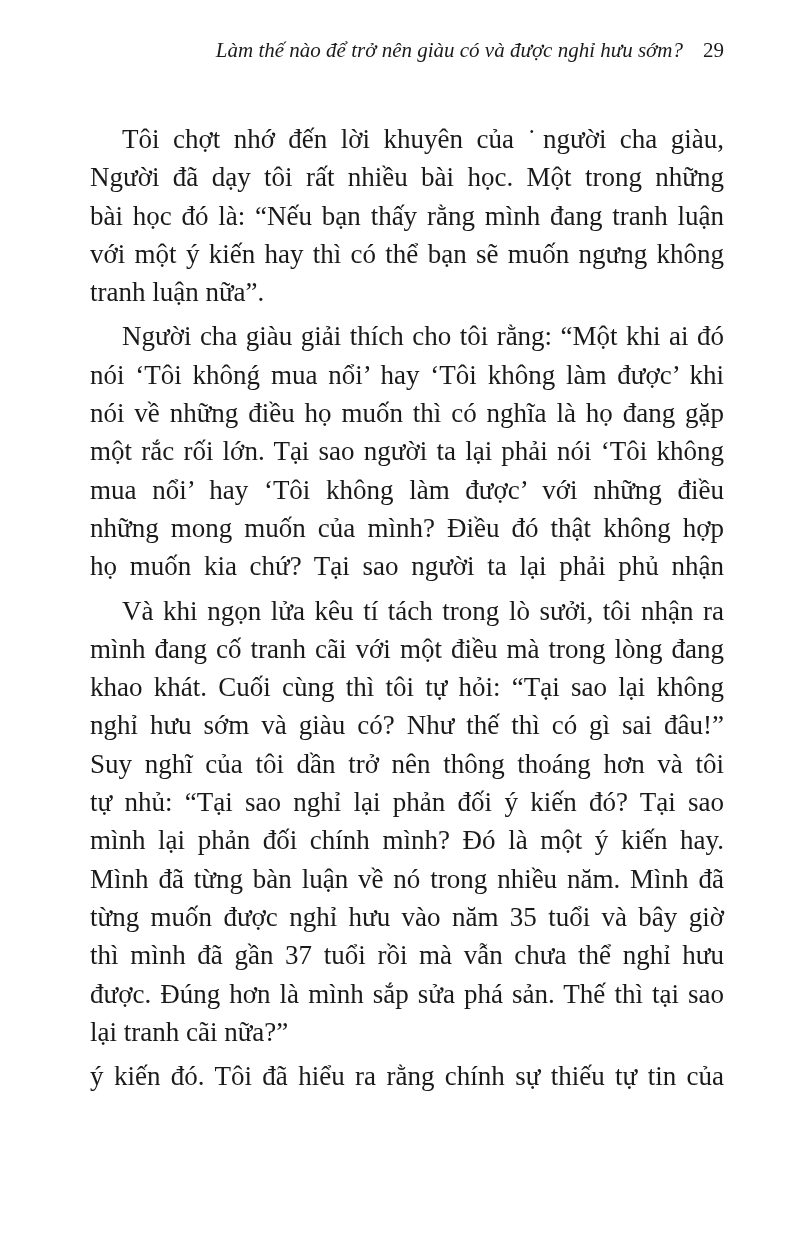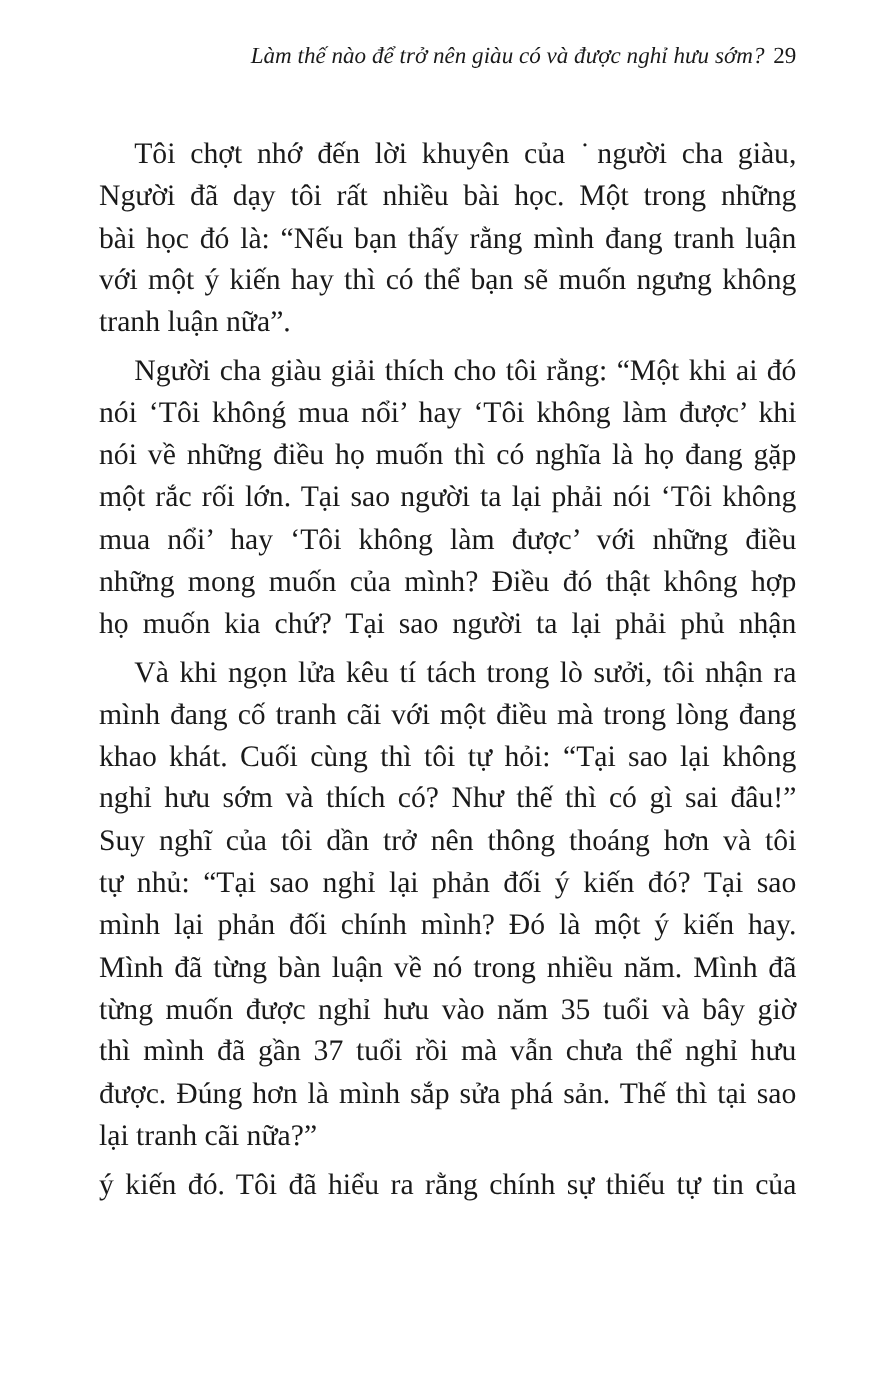--- a/index.html
+++ b/index.html
@@ -23,21 +23,21 @@
       text-align: right;
       font-size: 21px;
       line-height: 28px;
       white-space: nowrap;
     }
     .running-header .title {
       font-style: italic;
     }
     .running-header .page-no {
       font-style: normal;
-      margin-left: 8px;
+      margin-left: 20px;
     }
     .body-text {
       position: absolute;
       top: 120px;
       left: 90px;
       width: 634px;
       font-size: 27px;
       line-height: 38.3px;
     }
     .para {
@@ -81,21 +81,21 @@
     <span class="line">một rắc rối lớn. Tại sao người ta lại phải nói ‘Tôi không</span>
     <span class="line">mua nổi’ hay ‘Tôi không làm được’ với những điều</span>
     <span class="line">những mong muốn của mình? Điều đó thật không hợp</span>
     <span class="line">họ muốn kia chứ? Tại sao người ta lại phải phủ nhận</span>
   </p>
 
   <p class="para">
     <span class="line first">Và khi ngọn lửa kêu tí tách trong lò sưởi, tôi nhận ra</span>
     <span class="line">mình đang cố tranh cãi với một điều mà trong lòng đang</span>
     <span class="line">khao khát. Cuối cùng thì tôi tự hỏi: “Tại sao lại không</span>
-    <span class="line">nghỉ hưu sớm và thích có? Như thế thì có gì sai đâu!”</span>
+    <span class="line">nghỉ hưu sớm và giàu có? Như thế thì có gì sai đâu!”</span>
     <span class="line">Suy nghĩ của tôi dần trở nên thông thoáng hơn và tôi</span>
     <span class="line">tự nhủ: “Tại sao nghỉ lại phản đối ý kiến đó? Tại sao</span>
     <span class="line">mình lại phản đối chính mình? Đó là một ý kiến hay.</span>
     <span class="line">Mình đã từng bàn luận về nó trong nhiều năm. Mình đã</span>
     <span class="line">từng muốn được nghỉ hưu vào năm 35 tuổi và bây giờ</span>
     <span class="line">thì mình đã gần 37 tuổi rồi mà vẫn chưa thể nghỉ hưu</span>
     <span class="line">được. Đúng hơn là mình sắp sửa phá sản. Thế thì tại sao</span>
     <span class="line last">lại tranh cãi nữa?”</span>
   </p>
 

